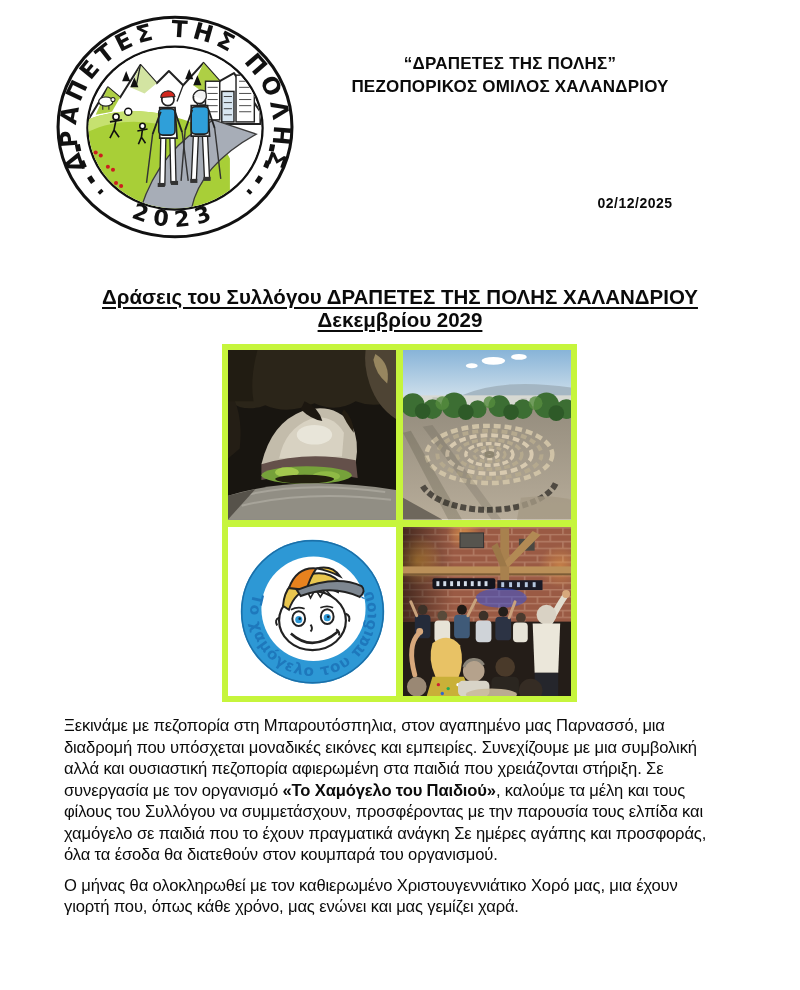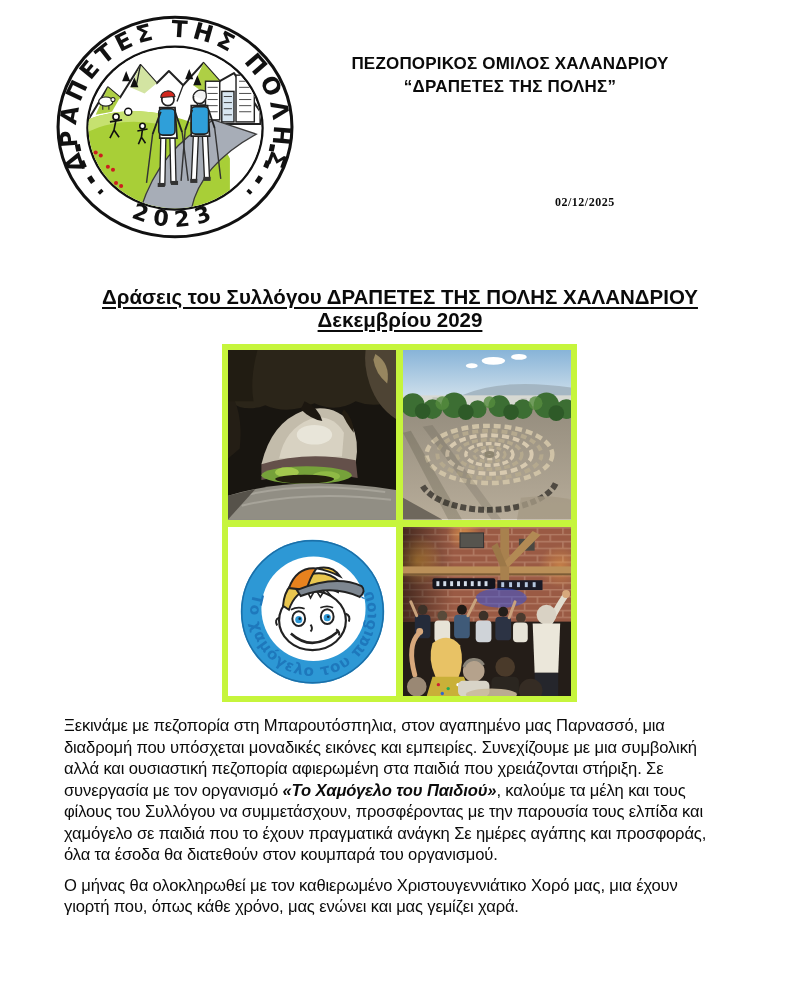--- a/index.html
+++ b/index.html
@@ -2,34 +2,34 @@
 <html><head>
 <meta charset="utf-8">
 <style>
   html,body{margin:0;padding:0;background:#fff;}
   .page{position:relative;width:800px;height:990px;background:#fff;overflow:hidden;
         font-family:"Liberation Sans",sans-serif;color:#0b0b0b;}
   .logo{position:absolute;left:55px;top:14px;width:240px;height:226px;}
   .logo svg{display:block;width:100%;height:100%;}
   .org-block{position:absolute;left:310px;top:52px;width:400px;text-align:center;
              font-weight:bold;font-size:17px;line-height:23px;letter-spacing:.2px;}
-  .date-block{position:absolute;left:555px;top:195px;width:160px;
-              font-weight:bold;font-size:12px;letter-spacing:.5px;font-family:Liberation Serif, serif;}
+  .date-block{position:absolute;left:555px;top:195px;width:160px;text-align:center;
+              font-weight:bold;font-size:14px;letter-spacing:.5px;}
   .doc-title{position:absolute;left:0;top:285px;width:800px;text-align:center;
              font-weight:bold;font-size:20.5px;line-height:23px;}
   .doc-title .u{text-decoration:underline;text-decoration-thickness:2px;text-underline-offset:3px;}
   .image-grid{position:absolute;left:222px;top:344px;width:355px;height:358px;
               background:#c6f53c;display:grid;grid-template-columns:1fr 1fr;
               grid-template-rows:1fr 1fr;gap:7px;padding:6px;box-sizing:border-box;}
   .cell{position:relative;overflow:hidden;background:#fff;margin:0;}
   .cell svg{display:block;width:100%;height:100%;}
   .body-text{position:absolute;left:64px;top:715px;width:660px;
              font-size:16.6px;line-height:21.5px;letter-spacing:-0.15px;}
   .body-text p{margin:0 0 9px 0;}
-  .body-text b{font-weight:bold;font-style:italic;}
+  .body-text b{font-weight:bold;}
 </style>
 </head>
 <body>
 
 <div class="page">
 
   <div class="logo">
     <svg viewBox="0 0 236 222">
       <defs>
         <clipPath id="lg-clip">
@@ -126,22 +126,22 @@
         <textPath href="#lg-ring-top" startOffset="50%" text-anchor="middle">ΔΡΑΠΕΤΕΣ ΤΗΣ ΠΟΛΗΣ</textPath>
       </text>
       <path id="lg-ring-bottom" d="M 76,200 A 97,91 0 0 0 160,200" fill="none"></path>
       <text font-family="DejaVu Sans, sans-serif" font-size="22" font-weight="bold" fill="#111" letter-spacing="7">
         <textPath href="#lg-ring-bottom" startOffset="50%" text-anchor="middle">2023</textPath>
       </text>
     </svg>
   </div>
 
   <div class="org-block">
+    <div>“ΔΡΑΠΕΤΕΣ ΤΗΣ ΠΟΛΗΣ”</div>
     <div>ΠΕΖΟΠΟΡΙΚΟΣ ΟΜΙΛΟΣ ΧΑΛΑΝΔΡΙΟΥ</div>
-    <div>“ΔΡΑΠΕΤΕΣ ΤΗΣ ΠΟΛΗΣ”</div>
   </div>
 
   <div class="date-block">02/12/2025</div>
 
   <div class="doc-title">
     <div><span class="u">Δράσεις του Συλλόγου ΔΡΑΠΕΤΕΣ ΤΗΣ ΠΟΛΗΣ ΧΑΛΑΝΔΡΙΟΥ</span></div>
     <div><span class="u">Δεκεμβρίου 2029</span></div>
   </div>
 
   <div class="image-grid">

